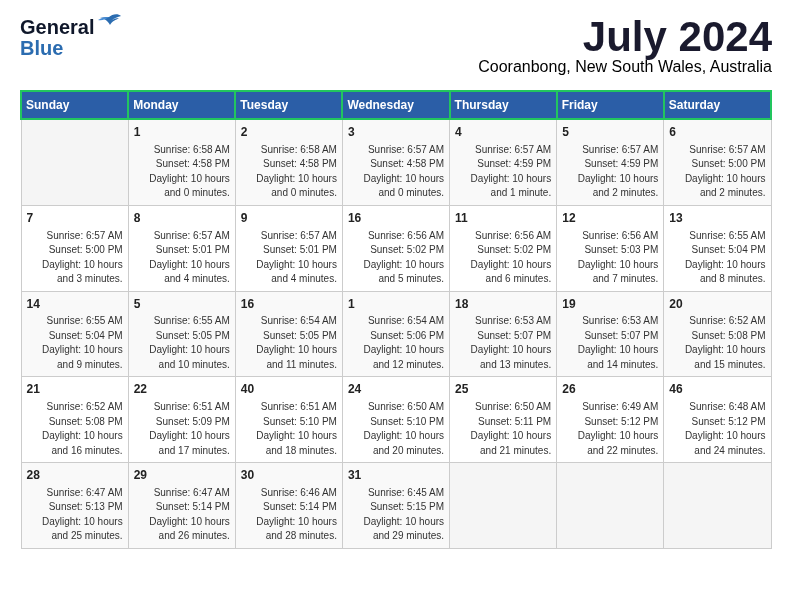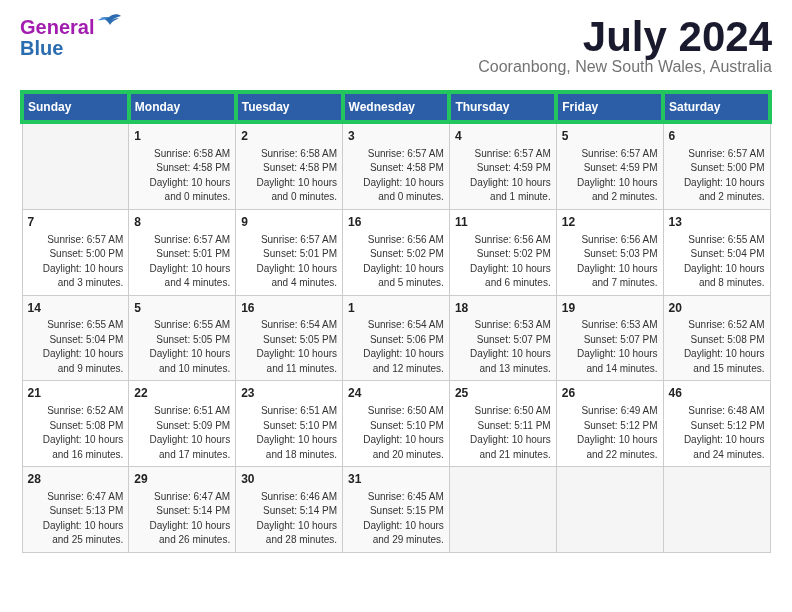--- a/index.html
+++ b/index.html
@@ -18,36 +18,36 @@
     }
     .month-title {
       font-size: 42px;
       font-weight: bold;
       color: #1a1a2e;
       line-height: 1;
     }
     .location-title {
       text-align: right;
       font-size: 16px;
-      color: #737373;
+      color: #000000;
       margin-bottom: 10px;
     }
     .calendar {
       width: 100%;
       border-collapse: collapse;
       font-size: 10.5px;
     }
     .calendar thead th {
       background-color: #2b5ea7;
       color: #fff;
       padding: 6px 4px;
       text-align: left;
       font-size: 12px;
       font-weight: bold;
-      border: 4px solid #22c55e;
+      border: 2px solid #22c55e;
     }
     .calendar tbody td {
       border: 1px solid #ccc;
       vertical-align: top;
       padding: 4px 5px;
       width: calc(100% / 7);
       min-height: 80px;
       line-height: 1.4;
       color: #222;
       background: #fff;
@@ -81,21 +81,21 @@
     .logo-line1 {
       display: flex;
       align-items: center;
     }
     .logo-name {
       font-size: 20px;
       font-weight: bold;
       color: #1a1a2e;
     }
     .logo-name .blue {
-      color: #a21caf;
+      color: #0f172a;
       text-align: right;
     }
     .logo-bird {
       display: inline-block;
       margin-left: 2px;
       margin-top: -4px;
     }
   </style>
 </head>
 <body>
@@ -226,21 +226,21 @@
       <tr>
         <td>
           <span class="day-number">21</span>
           <div class="day-info">Sunrise: 6:52 AM<br>Sunset: 5:08 PM<br>Daylight: 10 hours<br>and 16 minutes.</div>
         </td>
         <td>
           <span class="day-number">22</span>
           <div class="day-info">Sunrise: 6:51 AM<br>Sunset: 5:09 PM<br>Daylight: 10 hours<br>and 17 minutes.</div>
         </td>
         <td>
-          <span class="day-number">23</span>
+          <span class="day-number">40</span>
           <div class="day-info">Sunrise: 6:51 AM<br>Sunset: 5:10 PM<br>Daylight: 10 hours<br>and 18 minutes.</div>
         </td>
         <td>
           <span class="day-number">24</span>
           <div class="day-info">Sunrise: 6:50 AM<br>Sunset: 5:10 PM<br>Daylight: 10 hours<br>and 20 minutes.</div>
         </td>
         <td>
           <span class="day-number">25</span>
           <div class="day-info">Sunrise: 6:50 AM<br>Sunset: 5:11 PM<br>Daylight: 10 hours<br>and 21 minutes.</div>
         </td>

